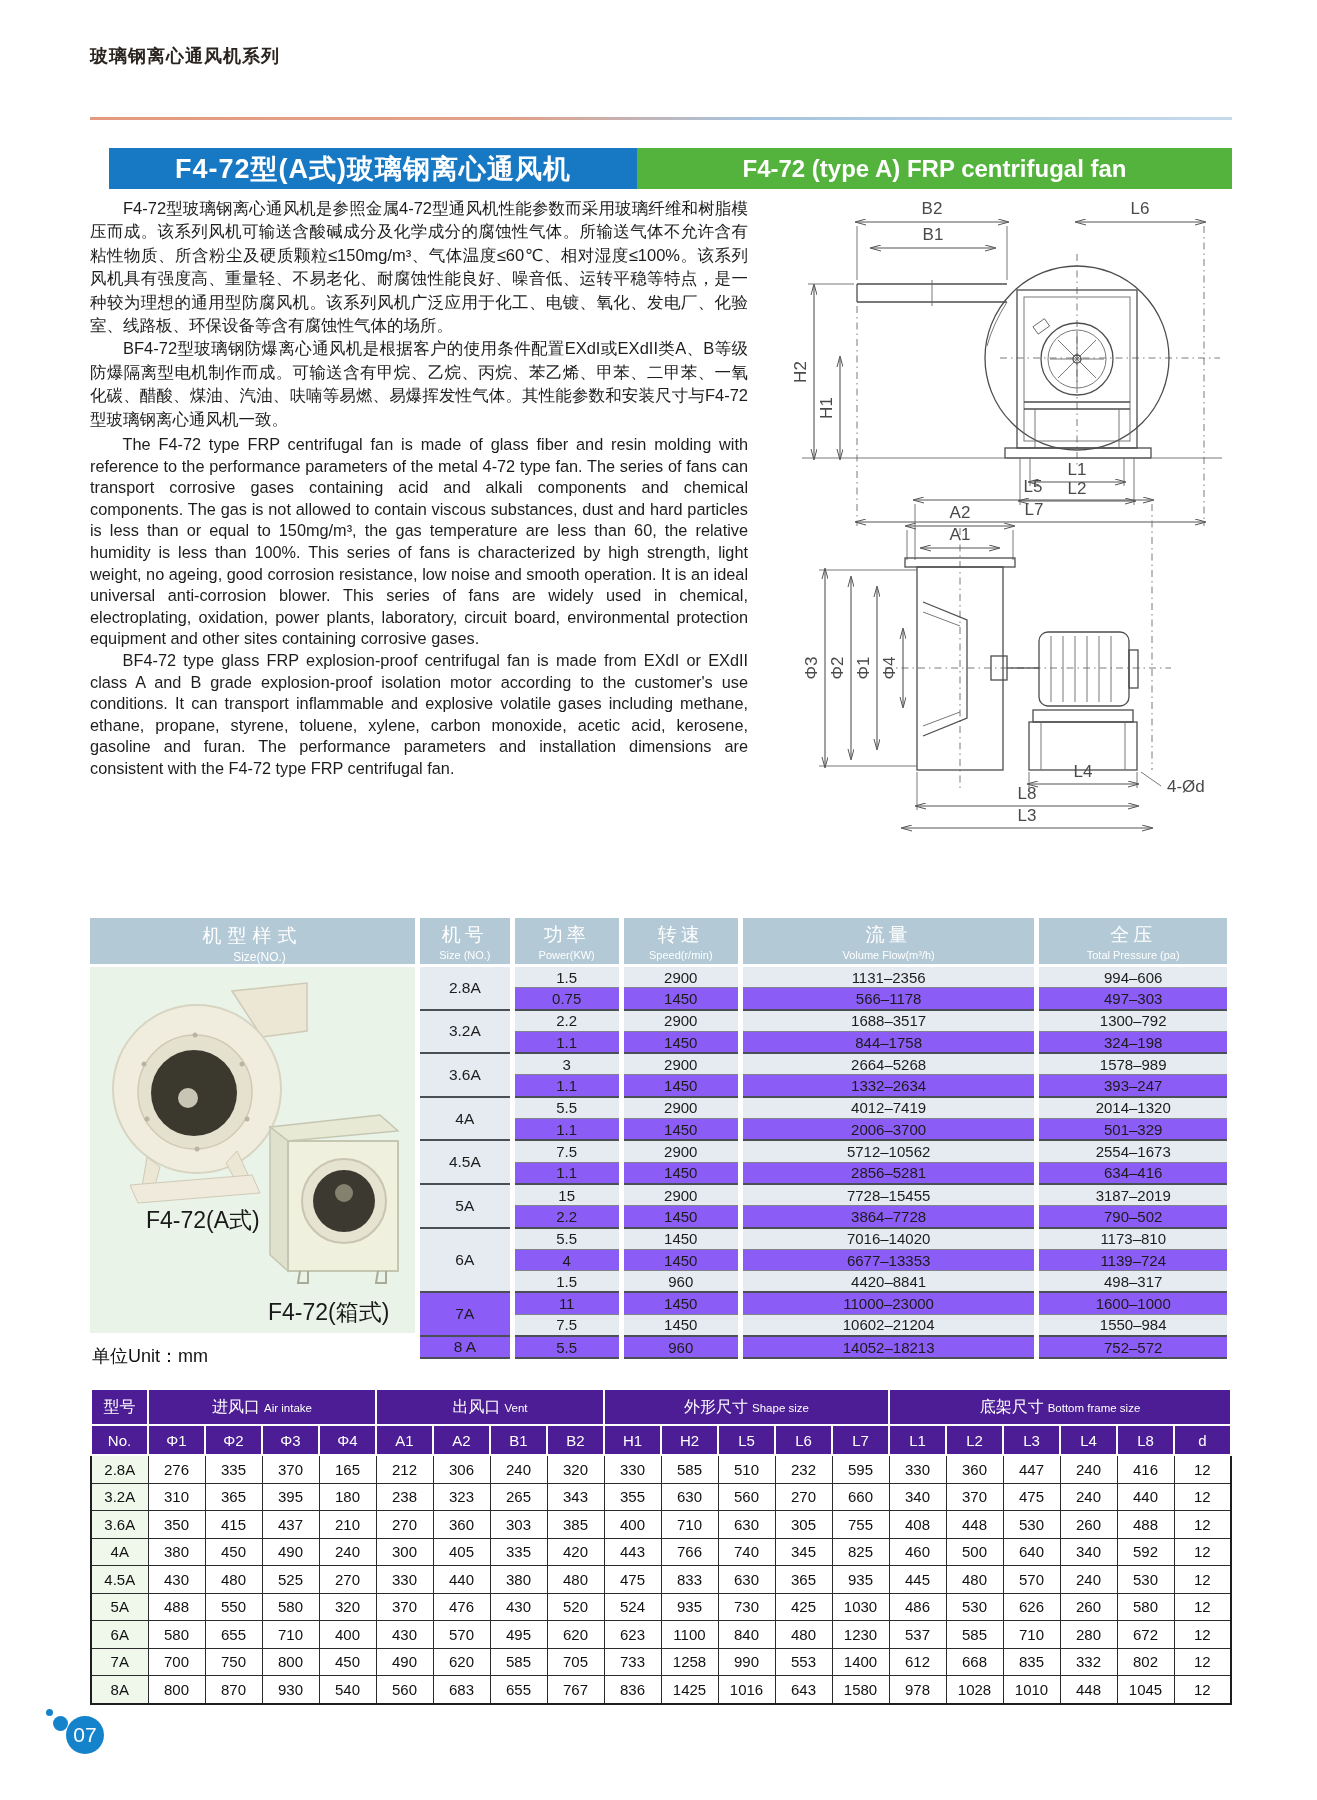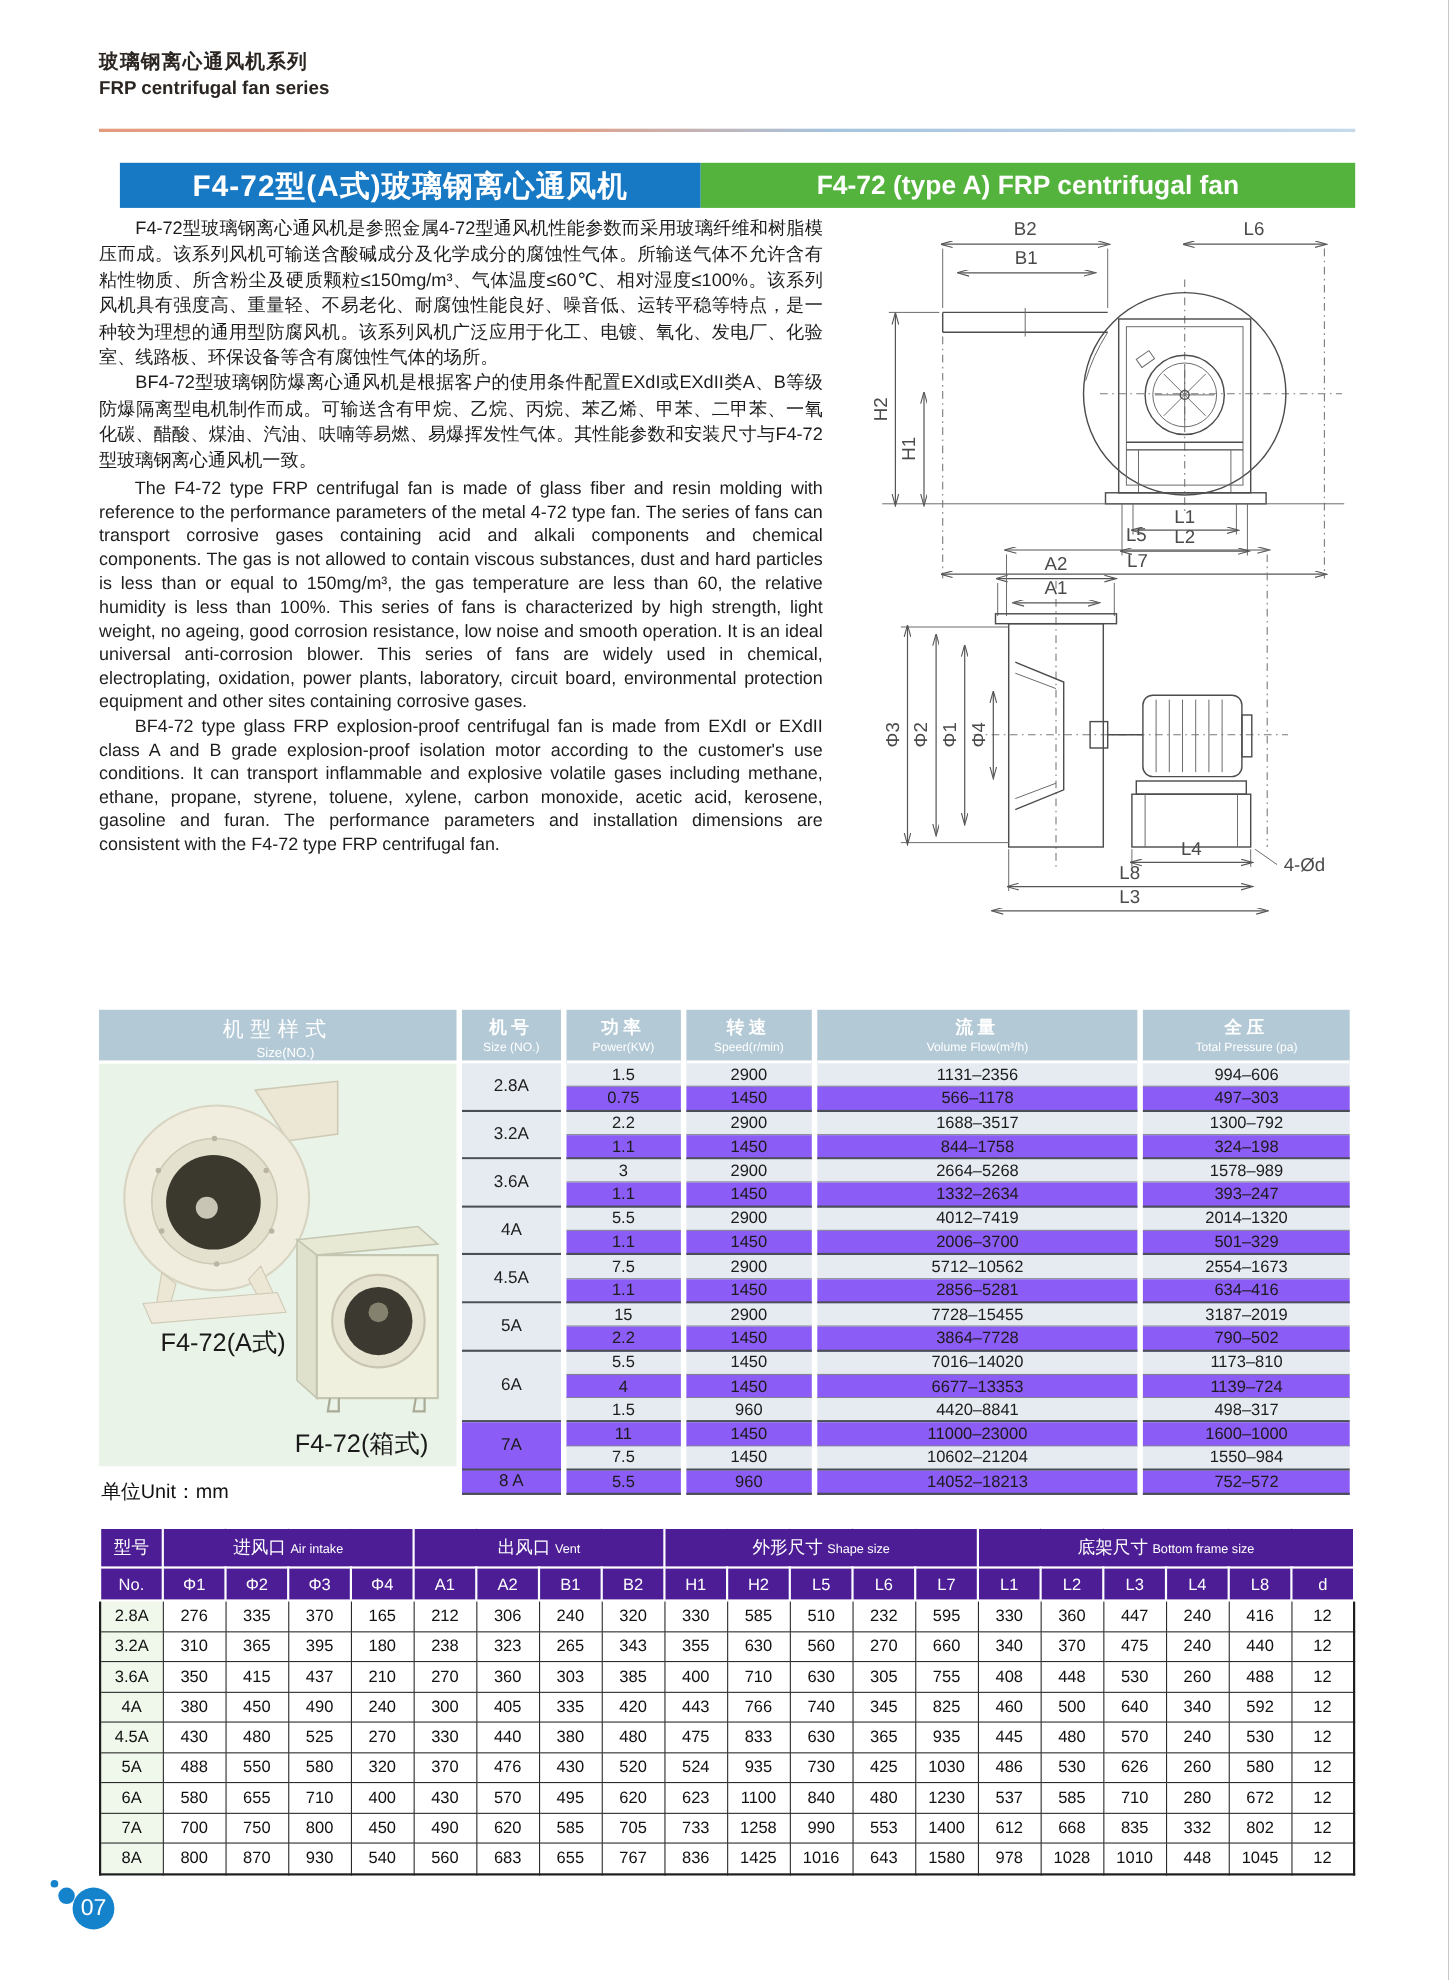--- a/index.html
+++ b/index.html
@@ -41,21 +41,21 @@
   .perf-left-header .zh{font-size:19px;letter-spacing:6px;}
   .perf-left-header .en{font-size:12px;margin-top:1px;margin-left:14px;}
   .perf-left-body{margin-top:3px;height:366px;background:#eaf3e8;position:relative;}
   .photo-caption{position:absolute;font-size:23px;color:#1a1a1a;}
   .cap-a{left:56px;top:238px;}
   .cap-box{left:178px;top:330px;}
 
   .perf-table{flex:1;border-collapse:separate;border-spacing:5px 0;table-layout:fixed;}
   .perf-table th{background:#b3c9d6;color:#fff;font-weight:normal;height:46px;
                  border-bottom:3px solid #fff;padding:0;vertical-align:middle;}
-  .perf-table th .zh{font-size:16px;letter-spacing:4px;display:block;font-weight:bold;}
+  .perf-table th .zh{font-size:19px;letter-spacing:4px;display:block;}
   .perf-table th .en{font-size:11px;display:block;margin-top:1px;}
   .perf-table td{text-align:center;font-size:15px;color:#1c1c1c;height:20.3px;padding:0;
                  border-bottom:1.6px solid #80858b;}
   .perf-table tr.stripe td{background:#e6ebf1;}
   .perf-table tr.plain td{background:#8b5cf6;}
   .perf-table td.size-cell{background:#e6ebf1;font-size:15.5px;}
   .perf-table tr.group-end td{border-bottom:2.5px solid #4a4f55;}
   .perf-table td.size-cell{border-bottom:2.5px solid #4a4f55;}
 
   
@@ -78,21 +78,20 @@
   .page-badge{position:absolute;left:66px;top:1716px;width:38px;height:38px;border-radius:50%;
               background:#1583cc;color:#fff;font-size:21px;display:flex;align-items:center;justify-content:center;}
 </style>
 </head>
 <body>
 
 <div class="page">
 
   <div class="doc-header">
     <div class="zh">玻璃钢离心通风机系列</div>
-    <div class="en">FRP centrifugal fan series</div>
   </div>
   <div class="grad-line"></div>
 
   <div class="bar bar-zh">
     <span>F4-72型(A式)玻璃钢离心通风机</span>
   </div>
   <div class="bar bar-en">
     <span>F4-72 (type A) FRP centrifugal fan</span>
   </div>
 

